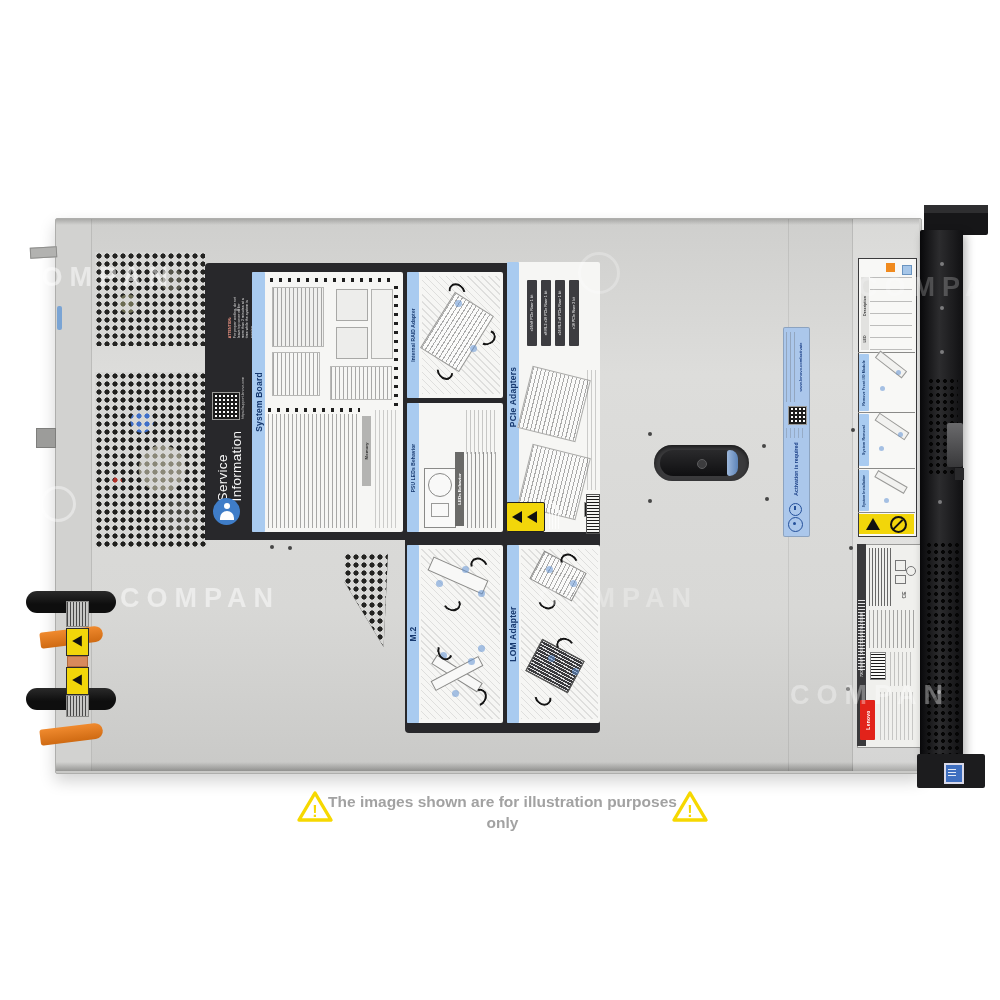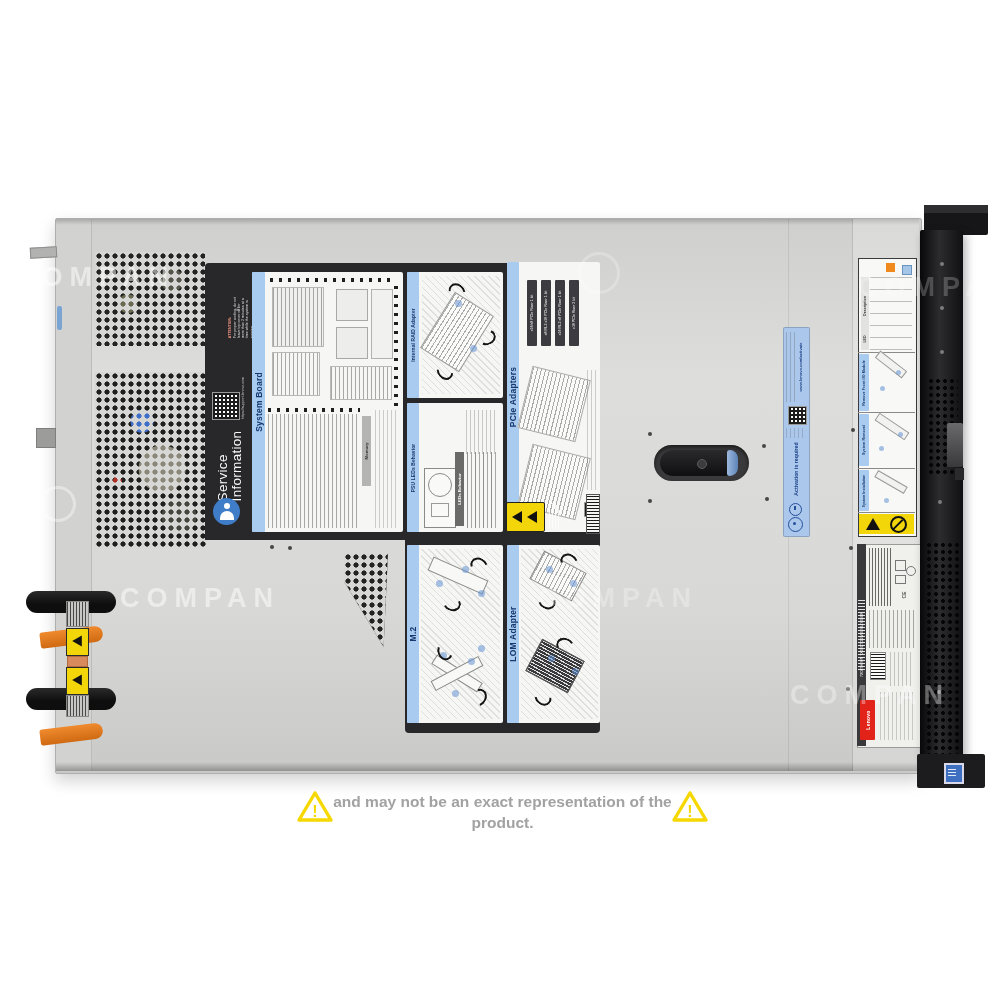--- a/index.html
+++ b/index.html
@@ -339,21 +339,21 @@
   <div class="wmc" style="left:578px;top:252px;width:36px;height:36px;border-color:rgba(255,255,255,.25)"></div>
   <div class="wmc" style="left:40px;top:486px;width:30px;height:30px"></div>
 
   <div class="abs" style="left:296px;top:790px;width:38px;height:34px">
     <svg width="38" height="34" viewBox="0 0 38 34">
       <path d="M19 3 L35 30 L3 30 Z" fill="none" stroke="#f6d800" stroke-width="3.4" stroke-linejoin="round"></path>
       <text x="19" y="27" font-size="16" font-weight="bold" fill="#f6d800" text-anchor="middle" font-family="Liberation Sans, sans-serif">!</text>
     </svg>
   </div>
   <div class="abs" style="left:320px;top:791px;width:365px;text-align:center;color:#a2a2a2;font-weight:bold;font-size:15.5px;line-height:21px">
-    <div>and may not be an exact representation of the product.</div>
+    <div>The images shown are for illustration purposes only</div>
   </div>
   <div class="abs" style="left:671px;top:790px;width:38px;height:34px">
     <svg width="38" height="34" viewBox="0 0 38 34">
       <path d="M19 3 L35 30 L3 30 Z" fill="none" stroke="#f6d800" stroke-width="3.4" stroke-linejoin="round"></path>
       <text x="19" y="27" font-size="16" font-weight="bold" fill="#f6d800" text-anchor="middle" font-family="Liberation Sans, sans-serif">!</text>
     </svg>
   </div>
 
 </div>
 

